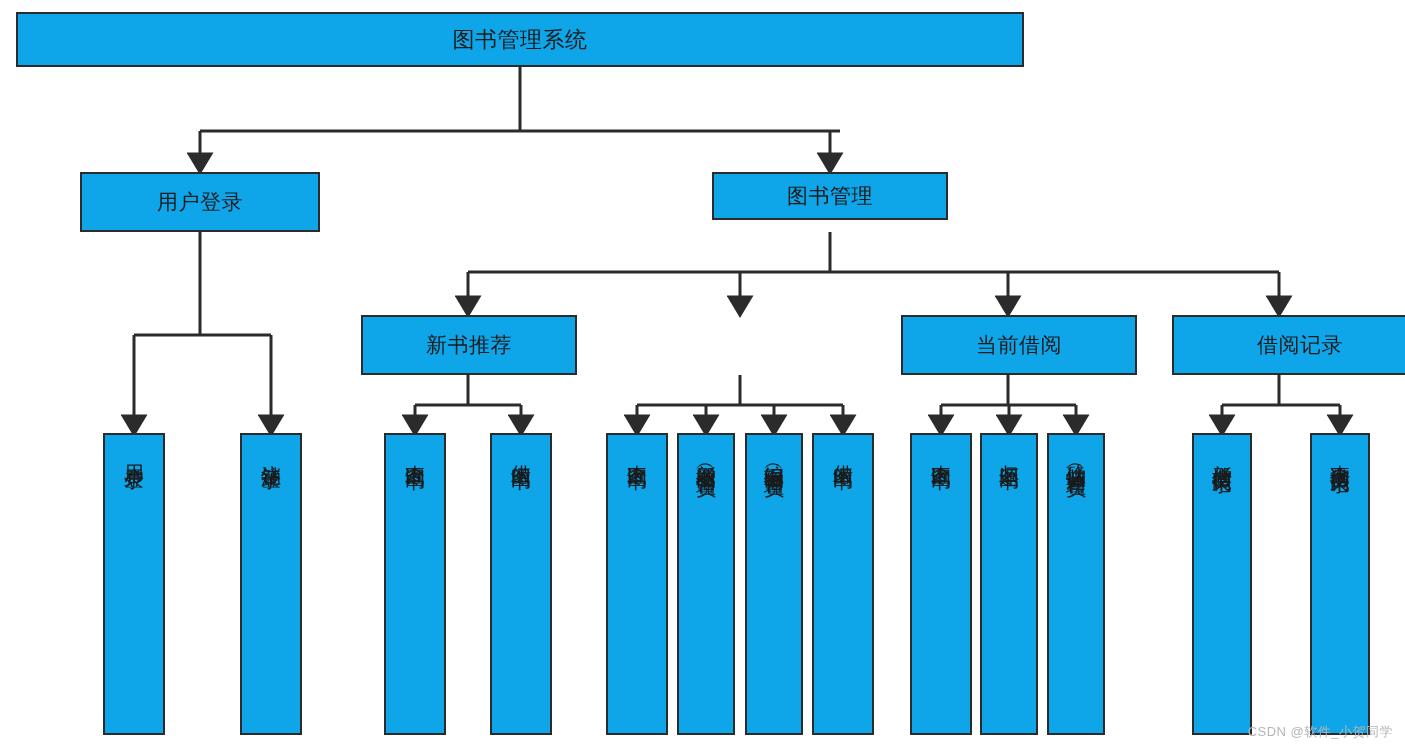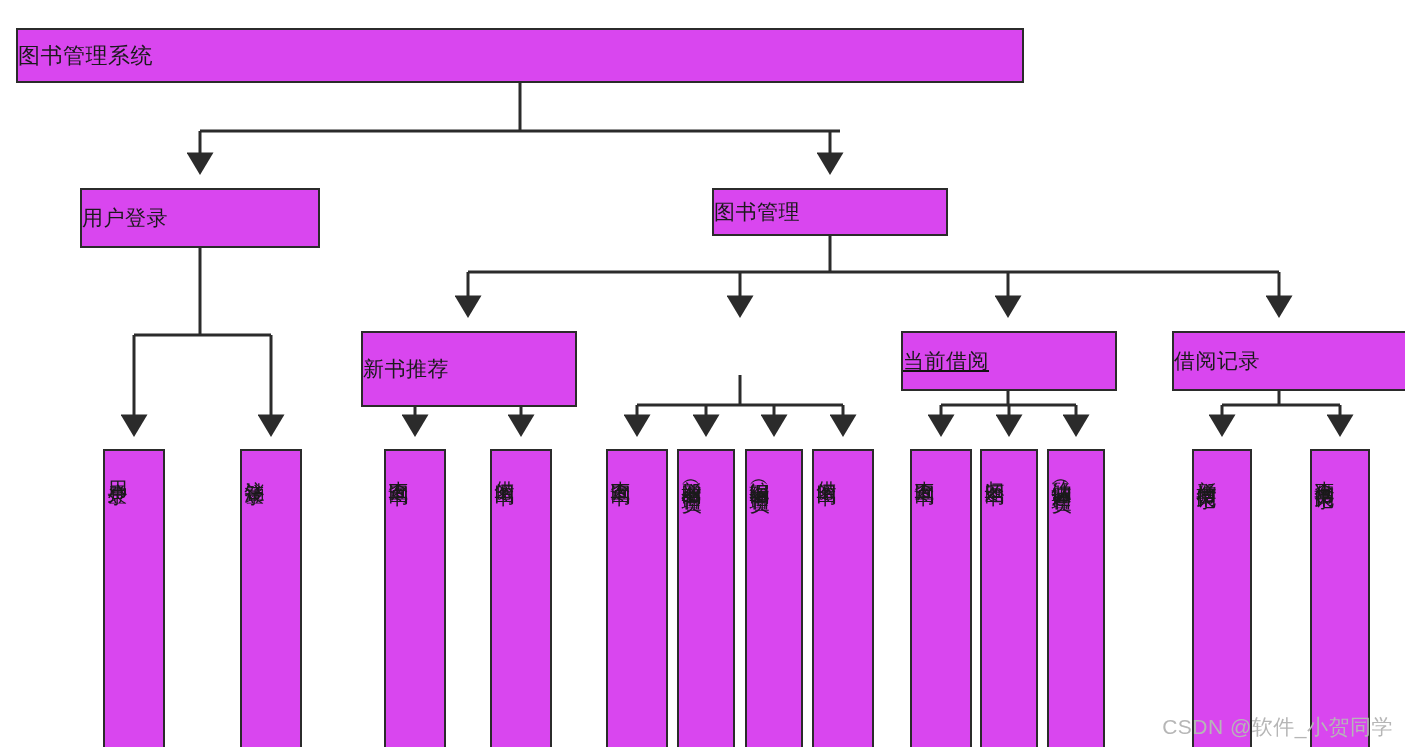--- a/index.html
+++ b/index.html
@@ -22,27 +22,26 @@
     left: 0;
     top: 0;
     width: 1405px;
     height: 747px;
     pointer-events: none;
   }
   .node {
     position: absolute;
     box-sizing: border-box;
     border: 2px solid #2b2b2b;
-    background: #d946ef;
+    background: #0ea5e9;
     display: flex;
     align-items: center;
-    justify-content: flex-start;
+    justify-content: center;
     color: #111111;
     z-index: 2;
-    margin-top: 16px;
   }
   .node-label {
     display: block;
     text-align: center;
     line-height: 1.18;
     color: #1a1a1a;
   }
   .node.horizontal .node-label {
     font-size: 21px;
     letter-spacing: 0.5px;
@@ -60,21 +59,21 @@
     text-orientation: upright;
     font-size: 20px;
     letter-spacing: 2px;
     line-height: 1.25;
     max-height: 100%;
   }
   #watermark {
     position: absolute;
     right: 12px;
     bottom: 6px;
-    font-size: 21px;
+    font-size: 13px;
     color: #b6b6b6;
     letter-spacing: 0.5px;
     z-index: 5;
     white-space: nowrap;
   }
 </style>
 </head>
 <body>
 
 <div id="diagram-root">
@@ -133,24 +132,24 @@
     <span class="node-label">图书管理系统</span>
   </div>
 
   <div class="node horizontal" style="left:80px; top:172px; width:240px; height:60px;">
     <span class="node-label">用户登录</span>
   </div>
   <div class="node horizontal" style="left:712px; top:172px; width:236px; height:48px;">
     <span class="node-label">图书管理</span>
   </div>
 
-  <div class="node horizontal" style="left:361px; top:315px; width:216px; height:76px;font-family:Liberation Serif, serif;">
+  <div class="node horizontal" style="left:361px; top:315px; width:216px; height:60px;font-family:Liberation Serif, serif;">
     <span class="node-label">新书推荐</span>
   </div>
-  <div class="node horizontal" style="left:901px; top:315px; width:216px; height:60px;text-decoration:underline;">
+  <div class="node horizontal" style="left:901px; top:315px; width:236px; height:60px;">
     <span class="node-label">当前借阅</span>
   </div>
   <div class="node horizontal" style="left:1172px; top:315px; width:256px; height:60px;">
     <span class="node-label">借阅记录</span>
   </div>
 
   <div class="node vertical" style="left:103px; top:433px; width:62px; height:302px;">
     <span class="node-label">用户登录</span>
   </div>
   <div class="node vertical" style="left:240px; top:433px; width:62px; height:302px;">

